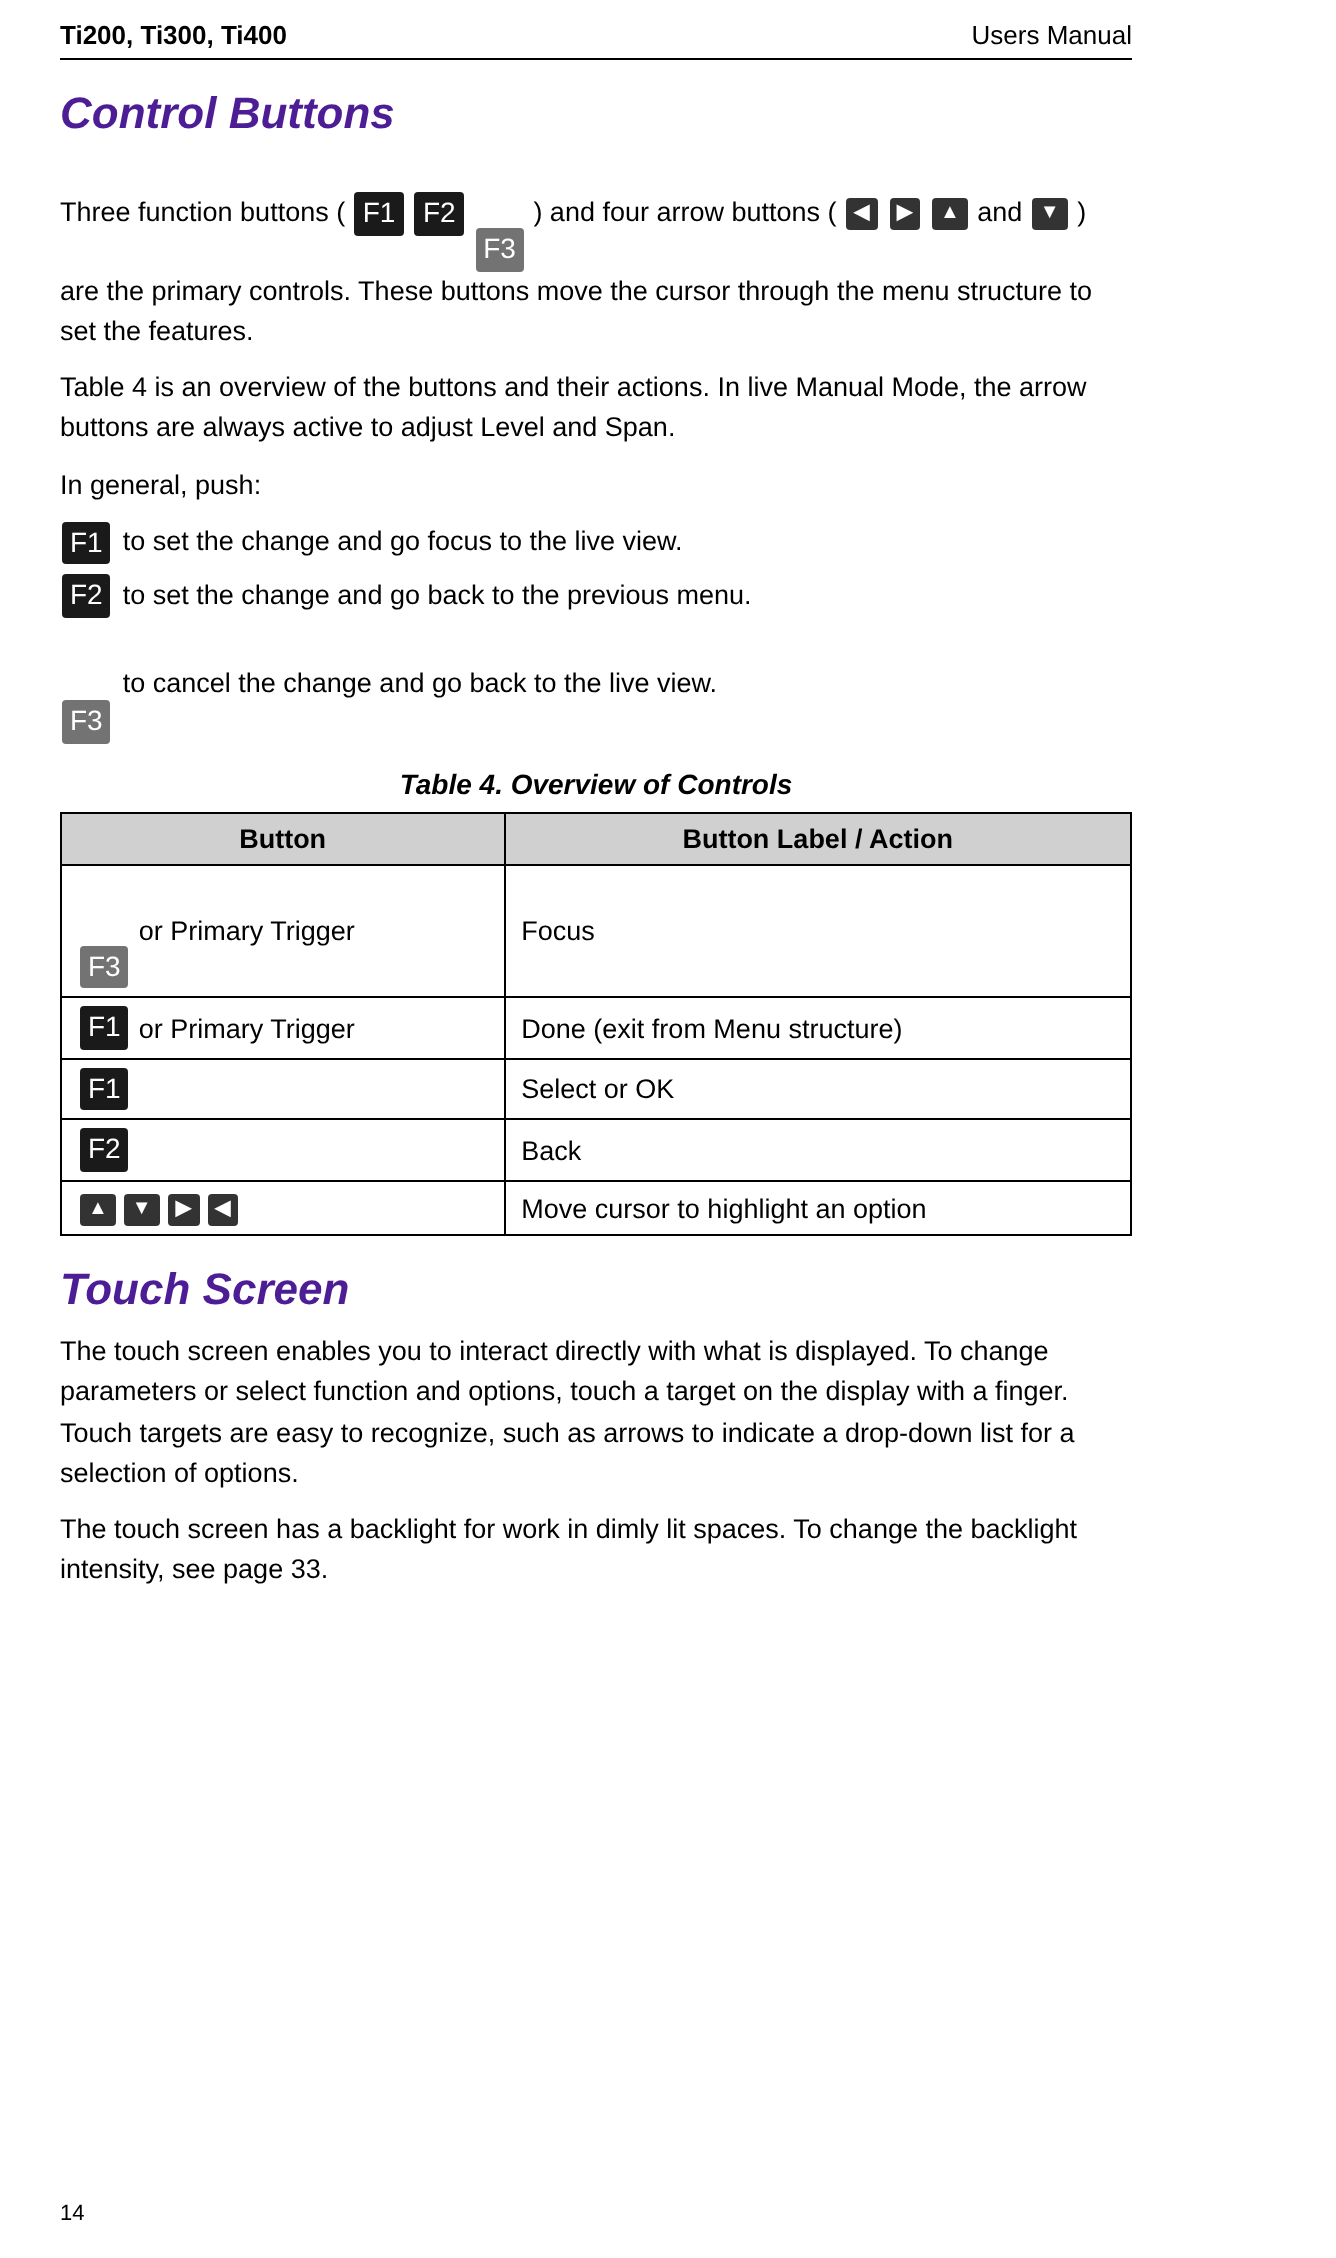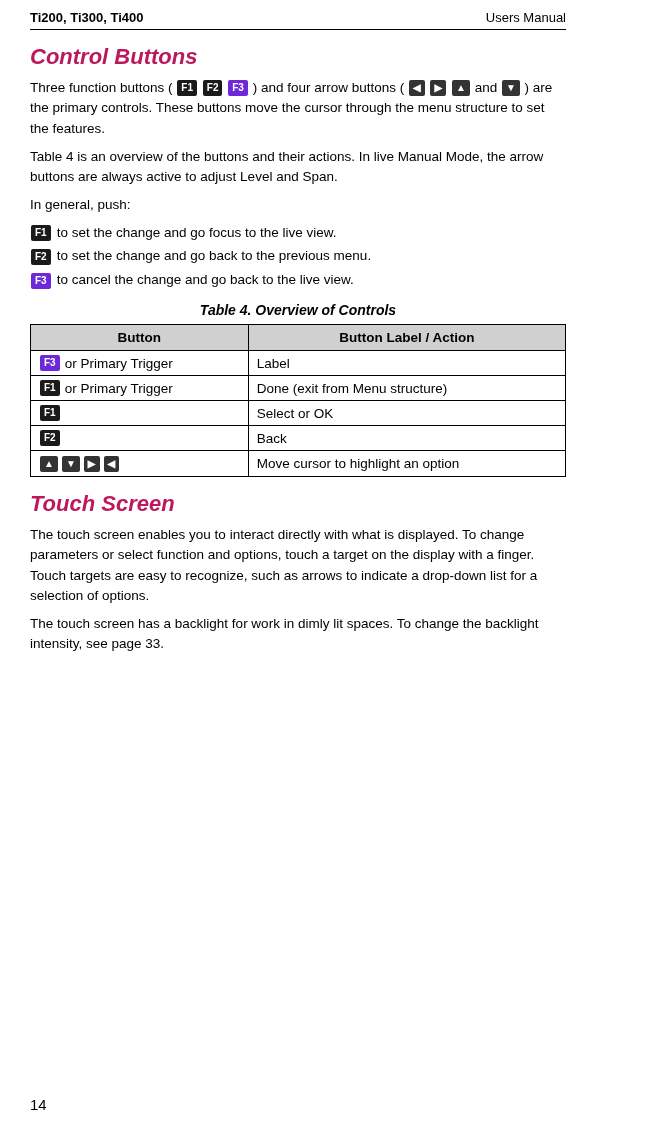--- a/index.html
+++ b/index.html
@@ -47,55 +47,55 @@
       font-style: italic;
       font-size: 13px;
       text-align: center;
       line-height: 1.4;
     }
     .section-heading {
       font-family: Arial, sans-serif;
       font-size: 22px;
       font-weight: bold;
       font-style: italic;
-      color: #be185d;
+      color: #4c1d95;
       margin: 14px 0 8px 0;
     }
     .body-text {
       font-size: 13.5px;
       line-height: 1.5;
       margin-bottom: 8px;
     }
     .inline-btn {
       display: inline-block;
       background: #333;
       color: #fff;
-      font-size: 10px;
-      font-weight: bold;
+      font-size: 14px;
+      font-weight: normal;
       padding: 1px 4px;
       border-radius: 2px;
       margin: 0 1px;
       vertical-align: middle;
       line-height: 1.4;
     }
     .arrow-btn {
       display: inline-block;
       background: #333;
       color: #fff;
       font-size: 10px;
       font-weight: bold;
       padding: 1px 4px;
       border-radius: 2px;
       margin: 0 1px;
       vertical-align: middle;
       line-height: 1.4;
     }
     .f1-btn { background: #1a1a1a; }
     .f2-btn { background: #1a1a1a; }
-    .f3-btn { background: #6d28d9; }
+    .f3-btn { background: #737373; margin-top: 36px; }
 
     .push-list {
       margin: 6px 0 8px 0;
     }
     .push-item {
       display: flex;
       align-items: center;
       margin-bottom: 5px;
       font-size: 13.5px;
       line-height: 1.4;
@@ -141,21 +141,21 @@
     .arrow-group {
       display: inline-flex;
       gap: 2px;
       align-items: center;
     }
 
     .footer-num {
       position: absolute;
       bottom: 16px;
       left: 30px;
-      font-size: 15px;
+      font-size: 11px;
     }
   </style>
 </head>
 <body>
 
 <div class="page">
 
   <div class="header">
     <span class="header-title">Ti200, Ti300, Ti400</span>
     <span class="header-subtitle">Users Manual</span>
@@ -209,21 +209,21 @@
     <tbody>
 
       <tr>
         <td>
           <div class="td-btn-cell">
             <span class="inline-btn f3-btn">F3</span>
             <span>or Primary Trigger</span>
           </div>
         </td>
         <td>
-          <span>Label</span>
+          <span>Focus</span>
         </td>
       </tr>
 
       <tr>
         <td>
           <div class="td-btn-cell">
             <span class="inline-btn f1-btn">F1</span>
             <span>or Primary Trigger</span>
           </div>
         </td>

